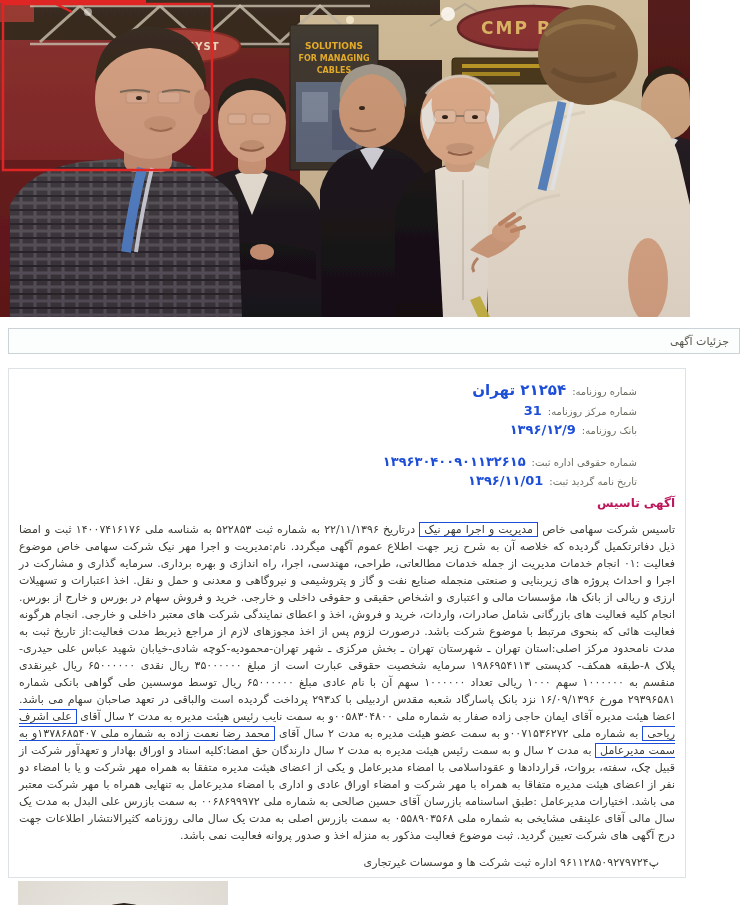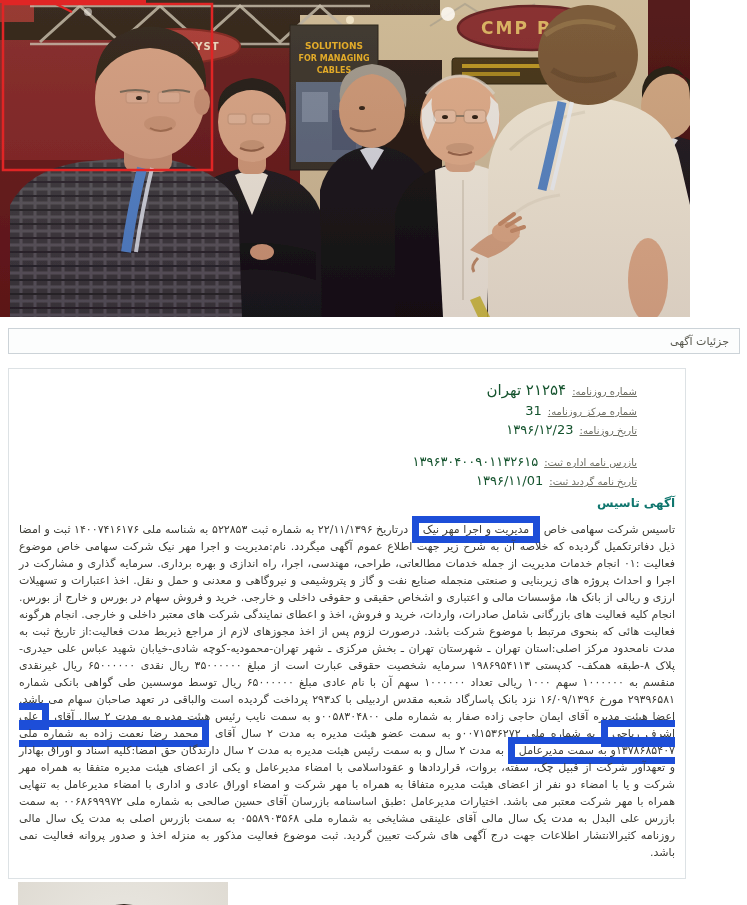--- a/index.html
+++ b/index.html
@@ -16,27 +16,27 @@
     padding:12px 10px;font-size:11px;color:#56564c;
   }
   
   .details-box{
     margin:2px 7px 0 8px;width:678px;box-sizing:border-box;
     border:1px solid #dde2e5;background:#ffffff;direction:rtl;
     padding:8px 10px 6px 10px;color:#3c3c35;
   }
   .meta{padding:4px 38px 0 0;}
   .meta-row{display:flex;align-items:baseline;gap:6px;margin-bottom:4px;}
-  .meta-label{font-size:10px;color:#6b6b60;white-space:nowrap;text-decoration:underline;}
-  .meta-value{font-size:13px;font-weight:normal;color:#14532d;}
+  .meta-label{font-size:10px;color:#6b6b60;white-space:nowrap;}
+  .meta-value{font-size:13px;font-weight:bold;color:#1d4ed8;}
   .meta-value.big{font-size:15px;}
   .meta-gap{height:13px;}
-  .notice-title{font-weight:bold;font-size:12px;color:#0f766e;margin:8px 0 4px;}
+  .notice-title{font-weight:bold;font-size:12px;color:#be185d;margin:8px 0 4px;}
   .notice-body{font-size:11px;line-height:17px;text-align:justify;}
-  .notice-body .hl{border:7px solid #1d4ed8;padding:0 4px;}
+  .notice-body .hl{border:1px solid #1d4ed8;padding:0 4px;}
   .reg-footer{font-size:11px;line-height:16px;margin-top:2px;margin-left:40px;padding-right:16px;}
   
   .portrait{
     direction:ltr;width:210px;height:175px;overflow:hidden;
     margin:3px auto 0 18px;display:block;
   }
 </style>
 </head>
 <body>
 
@@ -208,38 +208,39 @@
   <div class="meta">
     <div class="meta-row">
       <span class="meta-label">شماره روزنامه:</span>
       <span class="meta-value big">۲۱۲۵۴ تهران</span>
     </div>
     <div class="meta-row">
       <span class="meta-label">شماره مرکز روزنامه:</span>
       <span class="meta-value">31</span>
     </div>
     <div class="meta-row">
-      <span class="meta-label">تاریخ روزنامه:</span>
-      <span class="meta-value">۱۳۹۶/۱۲/23</span>
+      <span class="meta-label">بانک روزنامه:</span>
+      <span class="meta-value">۱۳۹۶/۱۲/9</span>
     </div>
     <div class="meta-gap"></div>
     <div class="meta-row">
-      <span class="meta-label">بازرس نامه اداره ثبت:</span>
+      <span class="meta-label">شماره حقوقی اداره ثبت:</span>
       <span class="meta-value">۱۳۹۶۳۰۴۰۰۹۰۱۱۳۲۶۱۵</span>
     </div>
     <div class="meta-row">
       <span class="meta-label">تاریخ نامه گردید ثبت:</span>
       <span class="meta-value">۱۳۹۶/۱۱/01</span>
     </div>
   </div>
 
   <div class="notice-title">آگهی تاسیس</div>
 
   <p class="notice-body"><span>تاسیس شرکت سهامی خاص </span><span class="hl">مدیریت و اجرا مهر نیک</span><span> درتاریخ ۲۲/۱۱/۱۳۹۶ به شماره ثبت ۵۲۲۸۵۳ به شناسه ملی ۱۴۰۰۷۴۱۶۱۷۶ ثبت و امضا ذیل دفاترتکمیل گردیده که خلاصه آن به شرح زیر جهت اطلاع عموم آگهی میگردد. نام:مدیریت و اجرا مهر نیک شرکت سهامی خاص موضوع فعالیت :۰۱ انجام خدمات مدیریت از جمله خدمات مطالعاتی، طراحی، مهندسی، اجرا، راه اندازی و بهره برداری. سرمایه گذاری و مشارکت در اجرا و احداث پروژه های زیربنایی و صنعتی منجمله صنایع نفت و گاز و پتروشیمی و نیروگاهی و معدنی و حمل و نقل. اخذ اعتبارات و تسهیلات ارزی و ریالی از بانک ها، مؤسسات مالی و اعتباری و اشخاص حقیقی و حقوقی داخلی و خارجی. خرید و فروش سهام در بورس و خارج از بورس. انجام کلیه فعالیت های بازرگانی شامل صادرات، واردات، خرید و فروش، اخذ و اعطای نمایندگی شرکت های معتبر داخلی و خارجی. انجام هرگونه فعالیت هائی که بنحوی مرتبط با موضوع شرکت باشد. درصورت لزوم پس از اخذ مجوزهای لازم از مراجع ذیربط مدت فعالیت:از تاریخ ثبت به مدت نامحدود مرکز اصلی:استان تهران ـ شهرستان تهران ـ بخش مرکزی ـ شهر تهران-محمودیه-کوچه شادی-خیابان شهید عباس علی حیدری-پلاک ۸-طبقه همکف- کدپستی ۱۹۸۶۹۵۴۱۱۳ سرمایه شخصیت حقوقی عبارت است از مبلغ ۳۵۰۰۰۰۰۰ ریال نقدی ۶۵۰۰۰۰۰۰ ریال غیرنقدی منقسم به ۱۰۰۰۰۰۰ سهم ۱۰۰۰ ریالی تعداد ۱۰۰۰۰۰۰ سهم آن با نام عادی مبلغ ۶۵۰۰۰۰۰۰ ریال توسط موسسین طی گواهی بانکی شماره ۲۹۳۹۶۵۸۱ مورخ ۱۶/۰۹/۱۳۹۶ نزد بانک پاسارگاد شعبه مقدس اردبیلی با کد۲۹۳ پرداخت گردیده است والباقی در تعهد صاحبان سهام می باشد. اعضا هیئت مدیره آقای ایمان حاجی زاده صفار به شماره ملی ۰۰۵۸۳۰۴۸۰۰و به سمت نایب رئیس هیئت مدیره به مدت ۲ سال آقای </span><span class="hl">علی اشرف ریاحی</span><span> به شماره ملی ۰۰۷۱۵۳۶۲۷۲و به سمت عضو هیئت مدیره به مدت ۲ سال آقای </span><span class="hl">محمد رضا نعمت زاده به شماره ملی ۱۳۷۸۶۸۵۴۰۷و به سمت مدیرعامل</span><span> به مدت ۲ سال و به سمت رئیس هیئت مدیره به مدت ۲ سال دارندگان حق امضا:کلیه اسناد و اوراق بهادار و تعهدآور شرکت از قبیل چک، سفته، بروات، قراردادها و عقوداسلامی با امضاء مدیرعامل و یکی از اعضای هیئت مدیره متفقا به همراه مهر شرکت و یا با امضاء دو نفر از اعضای هیئت مدیره متفاقا به همراه با مهر شرکت و امضاء اوراق عادی و اداری با امضاء مدیرعامل به تنهایی همراه با مهر شرکت معتبر می باشد. اختیارات مدیرعامل :طبق اساسنامه بازرسان آقای حسین صالحی به شماره ملی ۰۰۶۸۶۹۹۹۷۲ به سمت بازرس علی البدل به مدت یک سال مالی آقای علینقی مشایخی به شماره ملی ۰۵۵۸۹۰۳۵۶۸ به سمت بازرس اصلی به مدت یک سال مالی روزنامه کثیرالانتشار اطلاعات جهت درج آگهی های شرکت تعیین گردید. ثبت موضوع فعالیت مذکور به منزله اخذ و صدور پروانه فعالیت نمی باشد.</span></p>
 
+  <div class="reg-footer">پ۹۶۱۱۲۸۵۰۹۲۷۹۷۲۴ اداره ثبت شرکت ها و موسسات غیرتجاری</div>
 </div>
 
 <div class="portrait">
 <svg width="210" height="240" viewBox="0 0 210 240" xmlns="http://www.w3.org/2000/svg">
   <defs>
     <radialGradient id="pbg" cx="0.5" cy="0.35" r="0.9">
       <stop offset="0" stop-color="#eceae4"></stop>
       <stop offset="1" stop-color="#d9d4cb"></stop>
     </radialGradient>
     <filter id="psoft">

